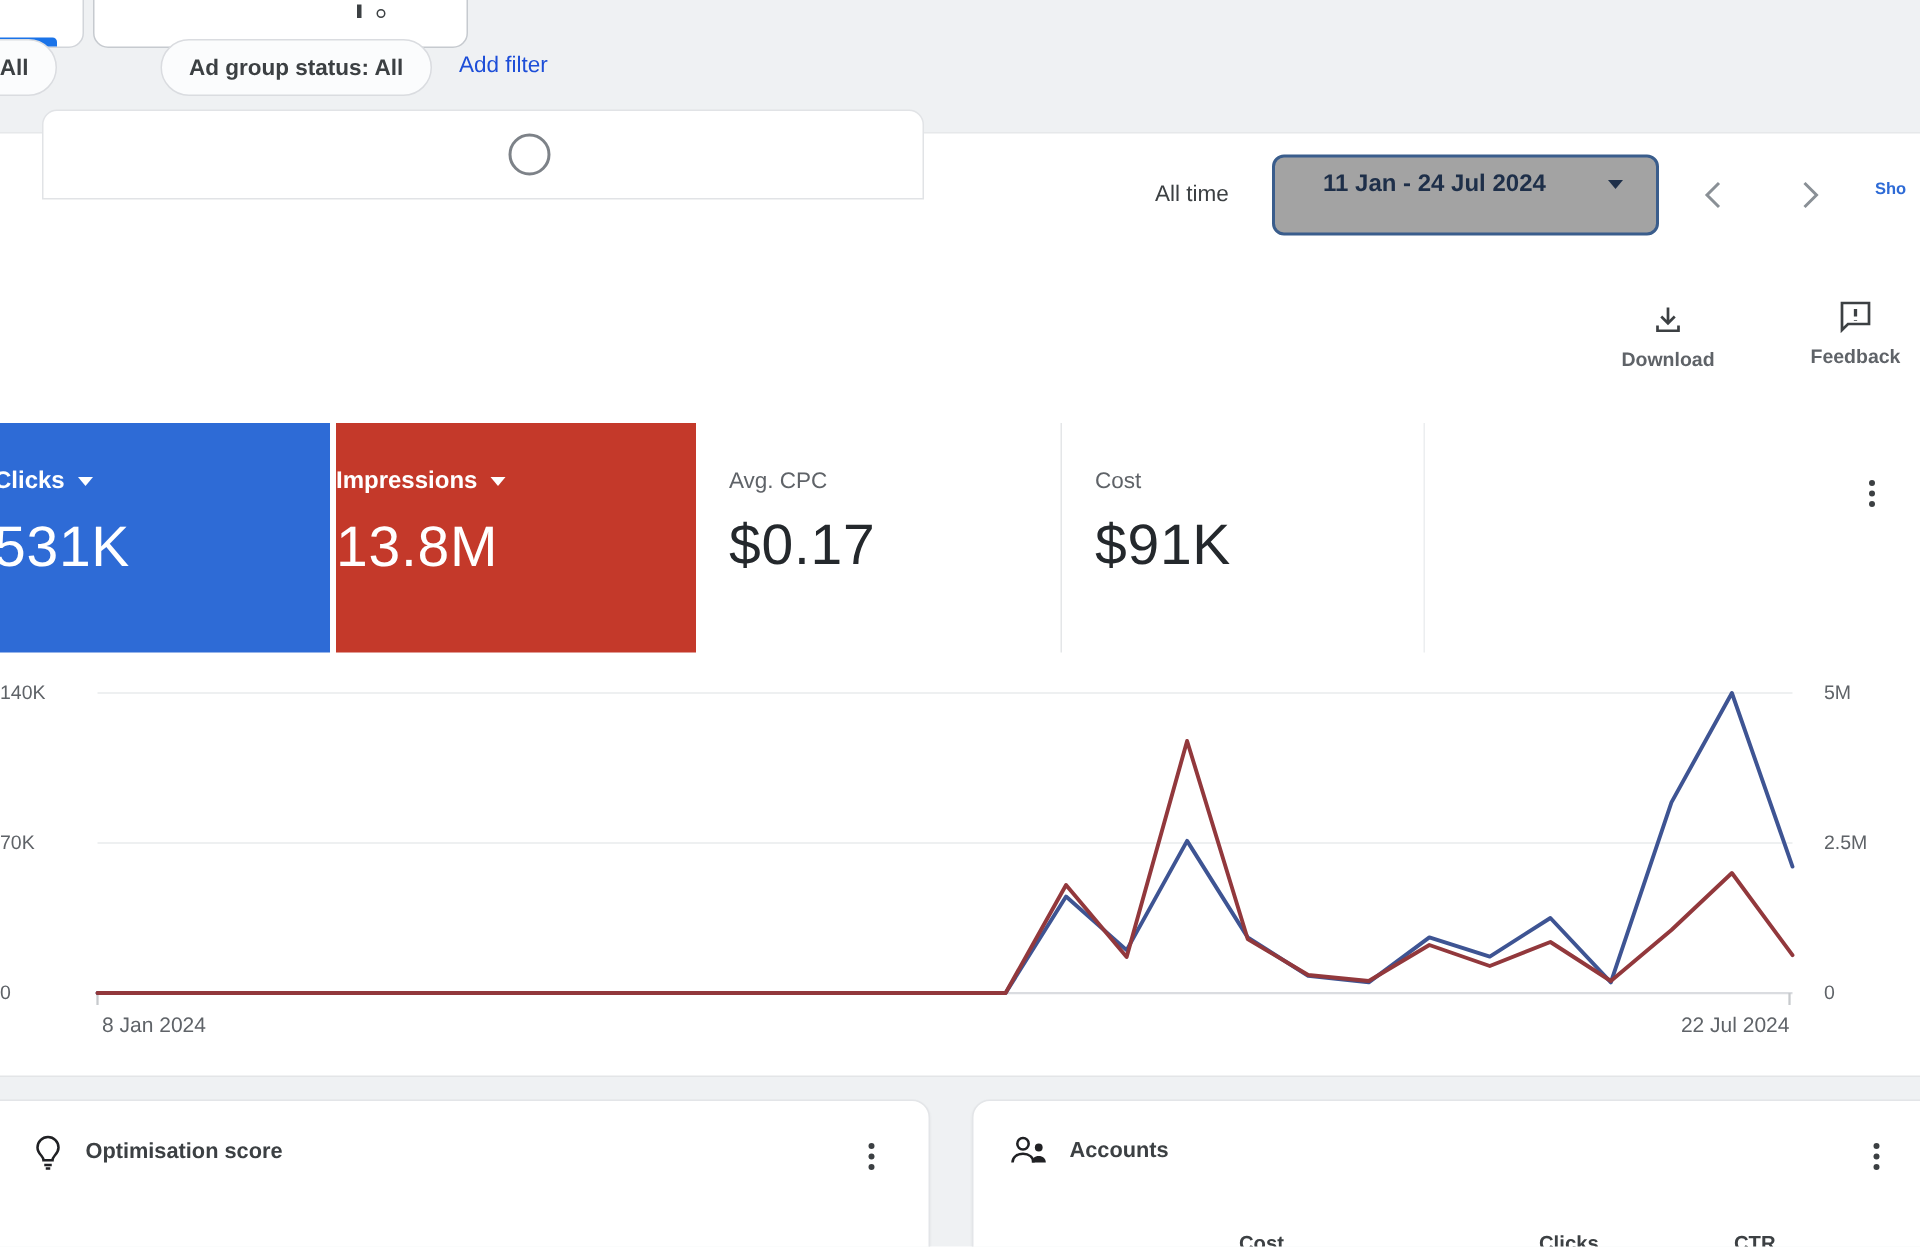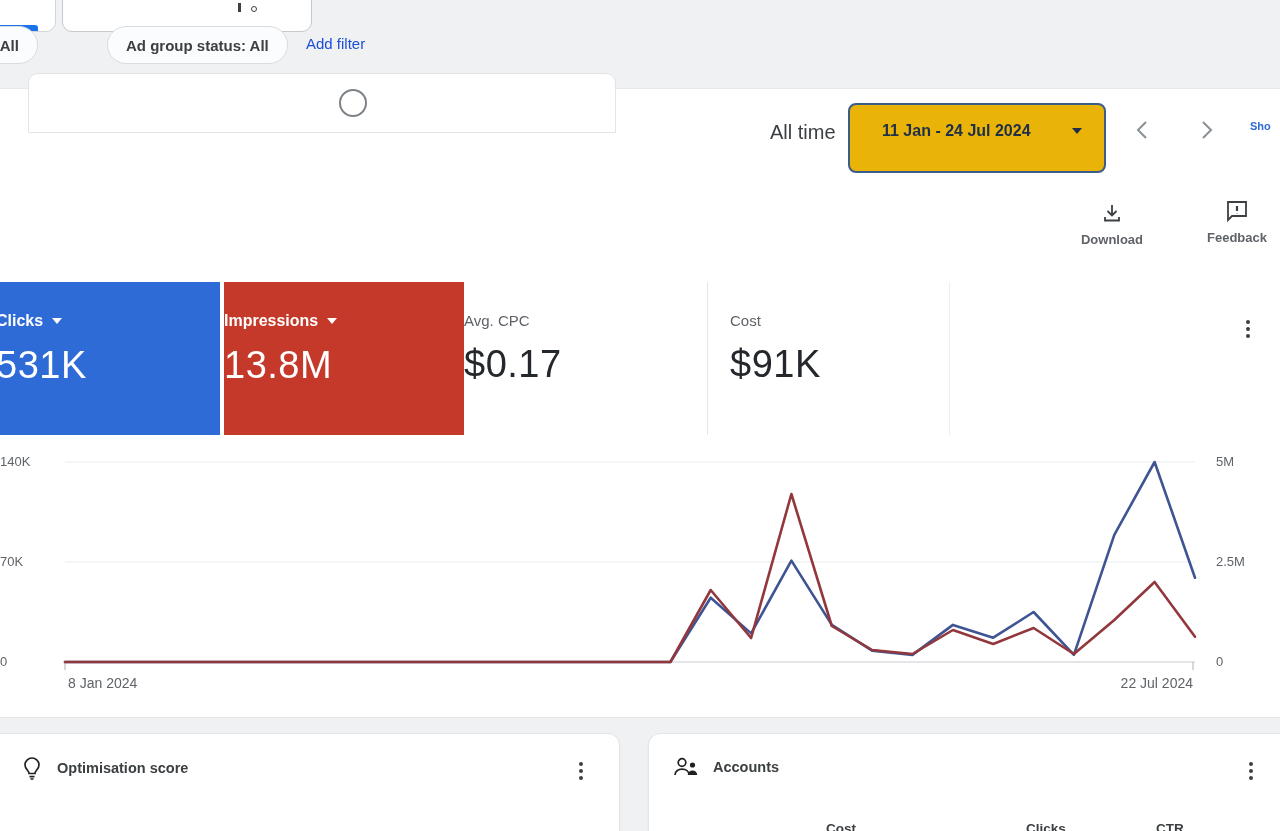--- a/index.html
+++ b/index.html
@@ -25,23 +25,23 @@
           font-size:15px; font-weight:700; color:#3c4043; white-space:nowrap; }
   .chip1 { left:-72px; }
   .chip2 { left:107px; }
   .add-filter { left:306px; top:35px; font-size:15px; color:#1d4ed8; font-weight:400; }
 
   
   .main-panel { left:0; top:88px; width:1280px; height:630px; background:#fff;
                 border-top:1px solid #e6e8ea; border-bottom:1px solid #e3e5e7; }
 
   
-  .all-time { left:770px; top:121px; font-size:20px; color:#3c4043; }
-  .date-box { left:848px; top:103px; width:258px; height:70px; border:2px solid #3a5d8c;
-              border-radius:8px; background:#eab308; display:flex; align-items:center;
+  .all-time { left:770px; top:121px; font-size:15px; color:#3c4043; }
+  .date-box { left:848px; top:103px; width:258px; height:54px; border:2px solid #3a5d8c;
+              border-radius:8px; background:#a3a3a3; display:flex; align-items:center;
               padding:0 22px 15px 32px; cursor:pointer; }
   .date-text { font-size:16px; font-weight:700; color:#1e2f49; flex:1; }
   .caret { width:0; height:0; border-left:5px solid transparent; border-right:5px solid transparent;
            border-top:6px solid currentColor; display:inline-block; }
   .date-box .caret { color:#1e2f49; margin-left:10px; }
   .chev { width:26px; height:26px; cursor:pointer; }
   .chev svg { stroke:#8a9096; stroke-width:2; fill:none; }
   .chev-l { left:1130px; top:117px; }
   .chev-r { left:1193px; top:117px; }
   .show-link { left:1250px; top:120px; font-size:11px; font-weight:700; color:#2e6bd6; cursor:pointer; }
@@ -52,21 +52,21 @@
   .tool-btn svg { stroke:#3c4043; fill:none; stroke-width:1.8; }
   .tool-label { font-size:13px; font-weight:700; color:#5f6368; }
   .dl-btn { left:1072px; top:202px; width:80px; }
   .fb-btn { left:1197px; top:198px; width:80px; }
 
   
   .cards-row { left:0; top:282px; width:1280px; height:153px; }
   .score { position:absolute; top:0; height:153px; padding-top:30px; }
   .score-blue { left:-40px; width:260px; padding-left:36px; color:#fff; }
   .score-red  { left:224px; width:240px; color:#fff; }
-  .score-w1 { left:464px; width:244px; border-right:1px solid #e4e6e8; }
+  .score-w1 { left:464px; width:244px; padding-left:22px; border-right:1px solid #e4e6e8; }
   .score-w2 { left:708px; width:242px; padding-left:22px; border-right:1px solid #eceef0; }
   .score-label { font-size:16px; font-weight:700; display:flex; align-items:center; gap:9px; }
   .score-w1 .score-label, .score-w2 .score-label { color:#5f6368; font-weight:400; font-size:15px; }
   .score-value { margin-top:14px; font-size:38px; font-weight:400; letter-spacing:.5px; }
   .score-w1 .score-value, .score-w2 .score-value { color:#24282c; }
 
   .kebab { position:absolute; display:flex; flex-direction:column; gap:3px; padding:4px; cursor:pointer; }
   .kebab i { width:4px; height:4px; border-radius:50%; background:#3c4043; }
   .kebab-cards { left:1242px; top:316px; }
 

